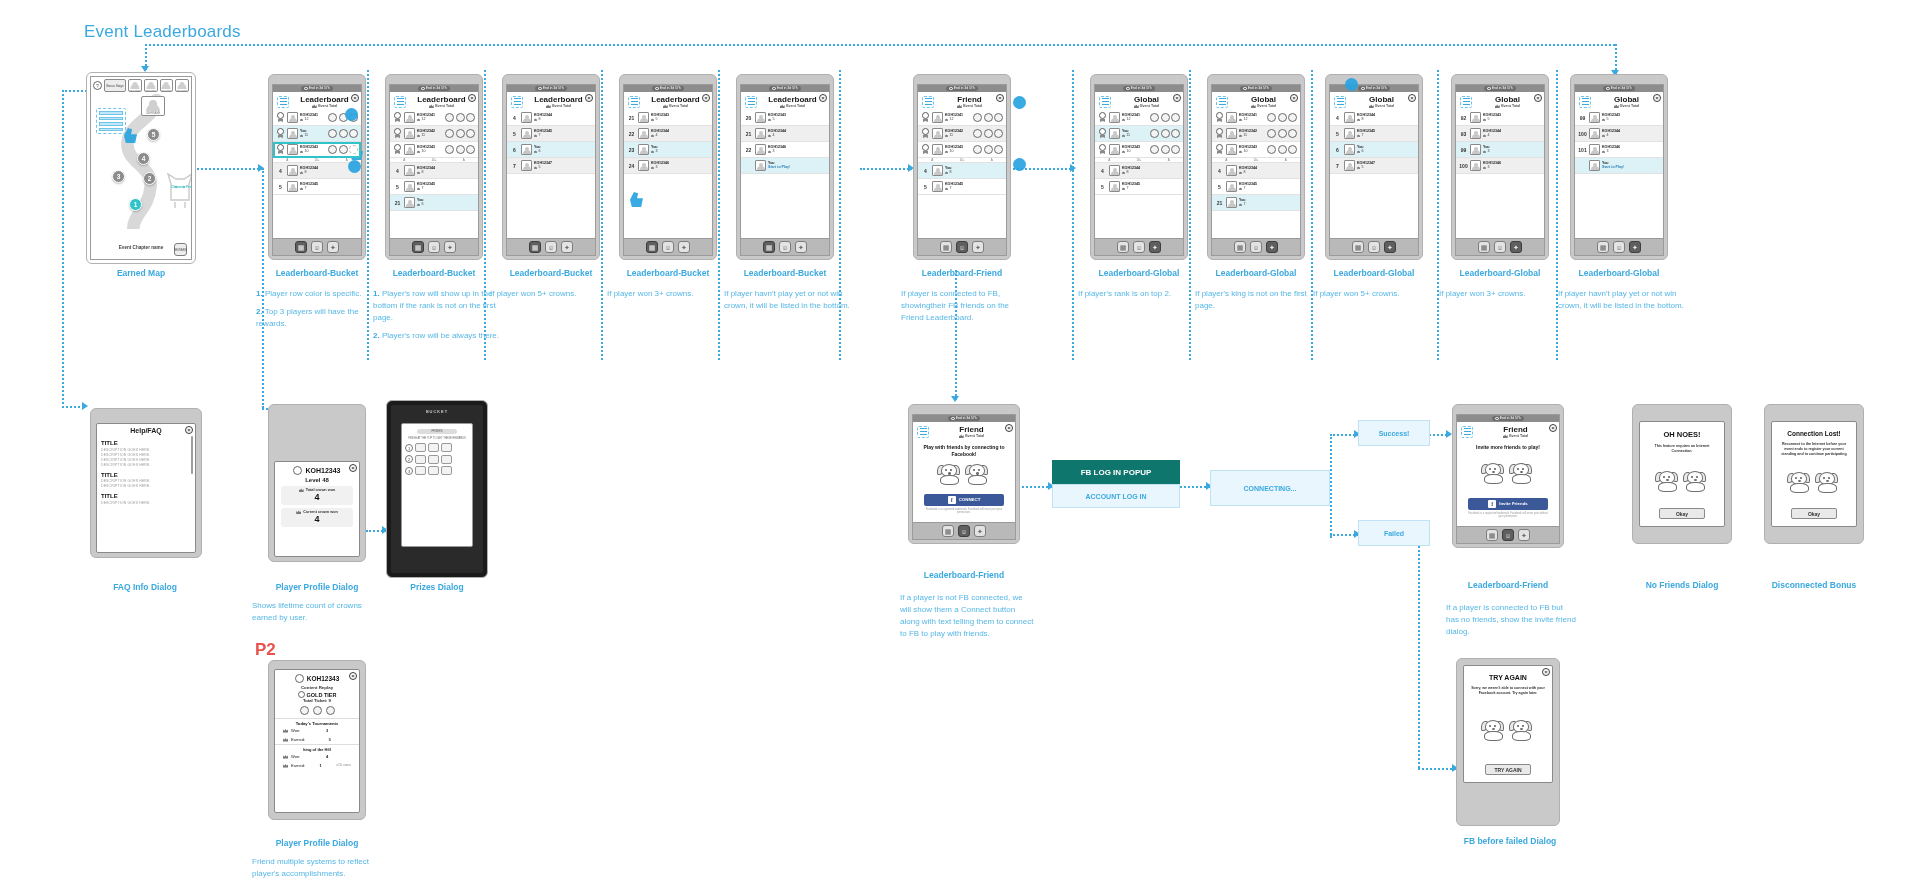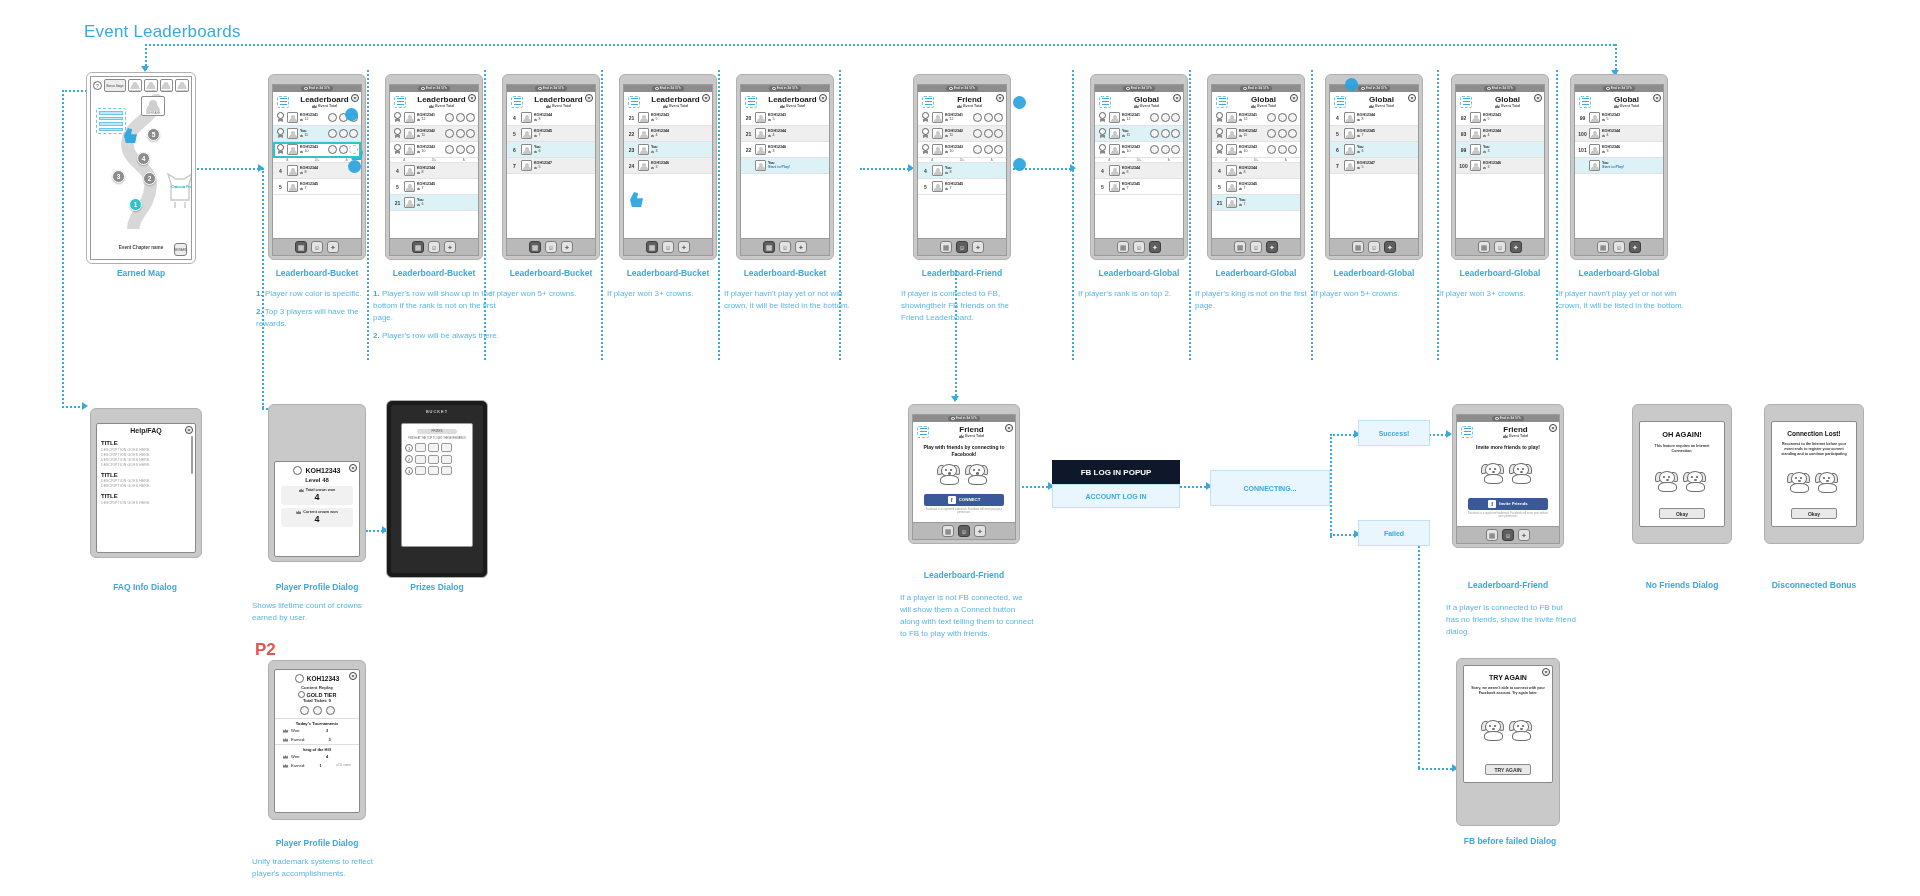--- a/index.html
+++ b/index.html
@@ -364,21 +364,21 @@
   .alert-text { font-size: 3.6px; color: #333; text-align: center; line-height: 5px; padding: 2px 4px; font-weight: bold; }
   .okay-btn {
     margin: 3px auto 4px; width: 46px; height: 11px; background: #e9e9e9;
     border: 1px solid #8a8a8a; border-radius: 2px;
     font-size: 5px; font-weight: bold; color: #333;
     display: flex; align-items: center; justify-content: center;
   }
 
   
   .proc-box {
-    position: absolute; background: #0f172a; color: #fff;
+    position: absolute; background: #0f766e; color: #fff;
     font-size: 8px; font-weight: bold;
     display: flex; align-items: center; justify-content: center;
     text-align: center;
   }
   .proc-sub {
     position: absolute; background: #eaf6fd; color: #3aa9e0;
     border: 1px solid #bfe2f5;
     font-size: 7px; font-weight: bold;
     display: flex; align-items: center; justify-content: center;
   }
@@ -1670,21 +1670,21 @@
       </div>
       <div style="display:flex; align-items:center; gap:3px; padding:2px 8px; font-size:4px; color:#222;">
         <span class="crown-ic"></span>
         <span>Earned:</span>
         <span style="flex:1; text-align:center; font-weight:bold;">1</span>
         <span style="font-size:2.6px; color:#888;">of 10 crowns</span>
       </div>
     </div>
   </div>
   <div class="cap-title" style="left:252px; top:838px; width:130px;">Player Profile Dialog</div>
-  <div class="cap-body" style="left:252px; top:856px; width:130px;">Unify trademark systems to reflect player's accomplishments.</div>
+  <div class="cap-body" style="left:252px; top:856px; width:130px;">Friend multiple systems to reflect player's accomplishments.</div>
 
   <div class="phone" style="left:908px; top:404px; width:112px; height:140px;">
     <div class="screen">
       <div class="statusbar">
         <div class="timer">
             <span class="clock"></span>
             <span>End in 3d 57h</span>
           </div>
       </div>
       <div class="lb-head">
@@ -1814,21 +1814,21 @@
             <span class="gl">✦</span>
           </div>
       </div>
     </div>
   </div>
   <div class="cap-title" style="left:1452px; top:580px; width:112px;">Leaderboard-Friend</div>
   <div class="cap-body" style="left:1446px; top:602px; width:130px;">If a player is connected to FB but has no friends, show the invite friend dialog.</div>
 
   <div class="phone" style="left:1632px; top:404px; width:100px; height:140px;">
     <div class="alert-card">
-      <div class="alert-title">OH AGAIN!</div>
+      <div class="alert-title">OH NOES!</div>
       <div class="alert-text">This feature requires an Internet Connection.</div>
       <div class="fb-art">
         <div class="dog">
             <div class="ear-l"></div>
             <div class="ear-r"></div>
             <div class="head"></div>
             <div class="eye-l"></div>
             <div class="eye-r"></div>
             <div class="nose"></div>
             <div class="body"></div>

